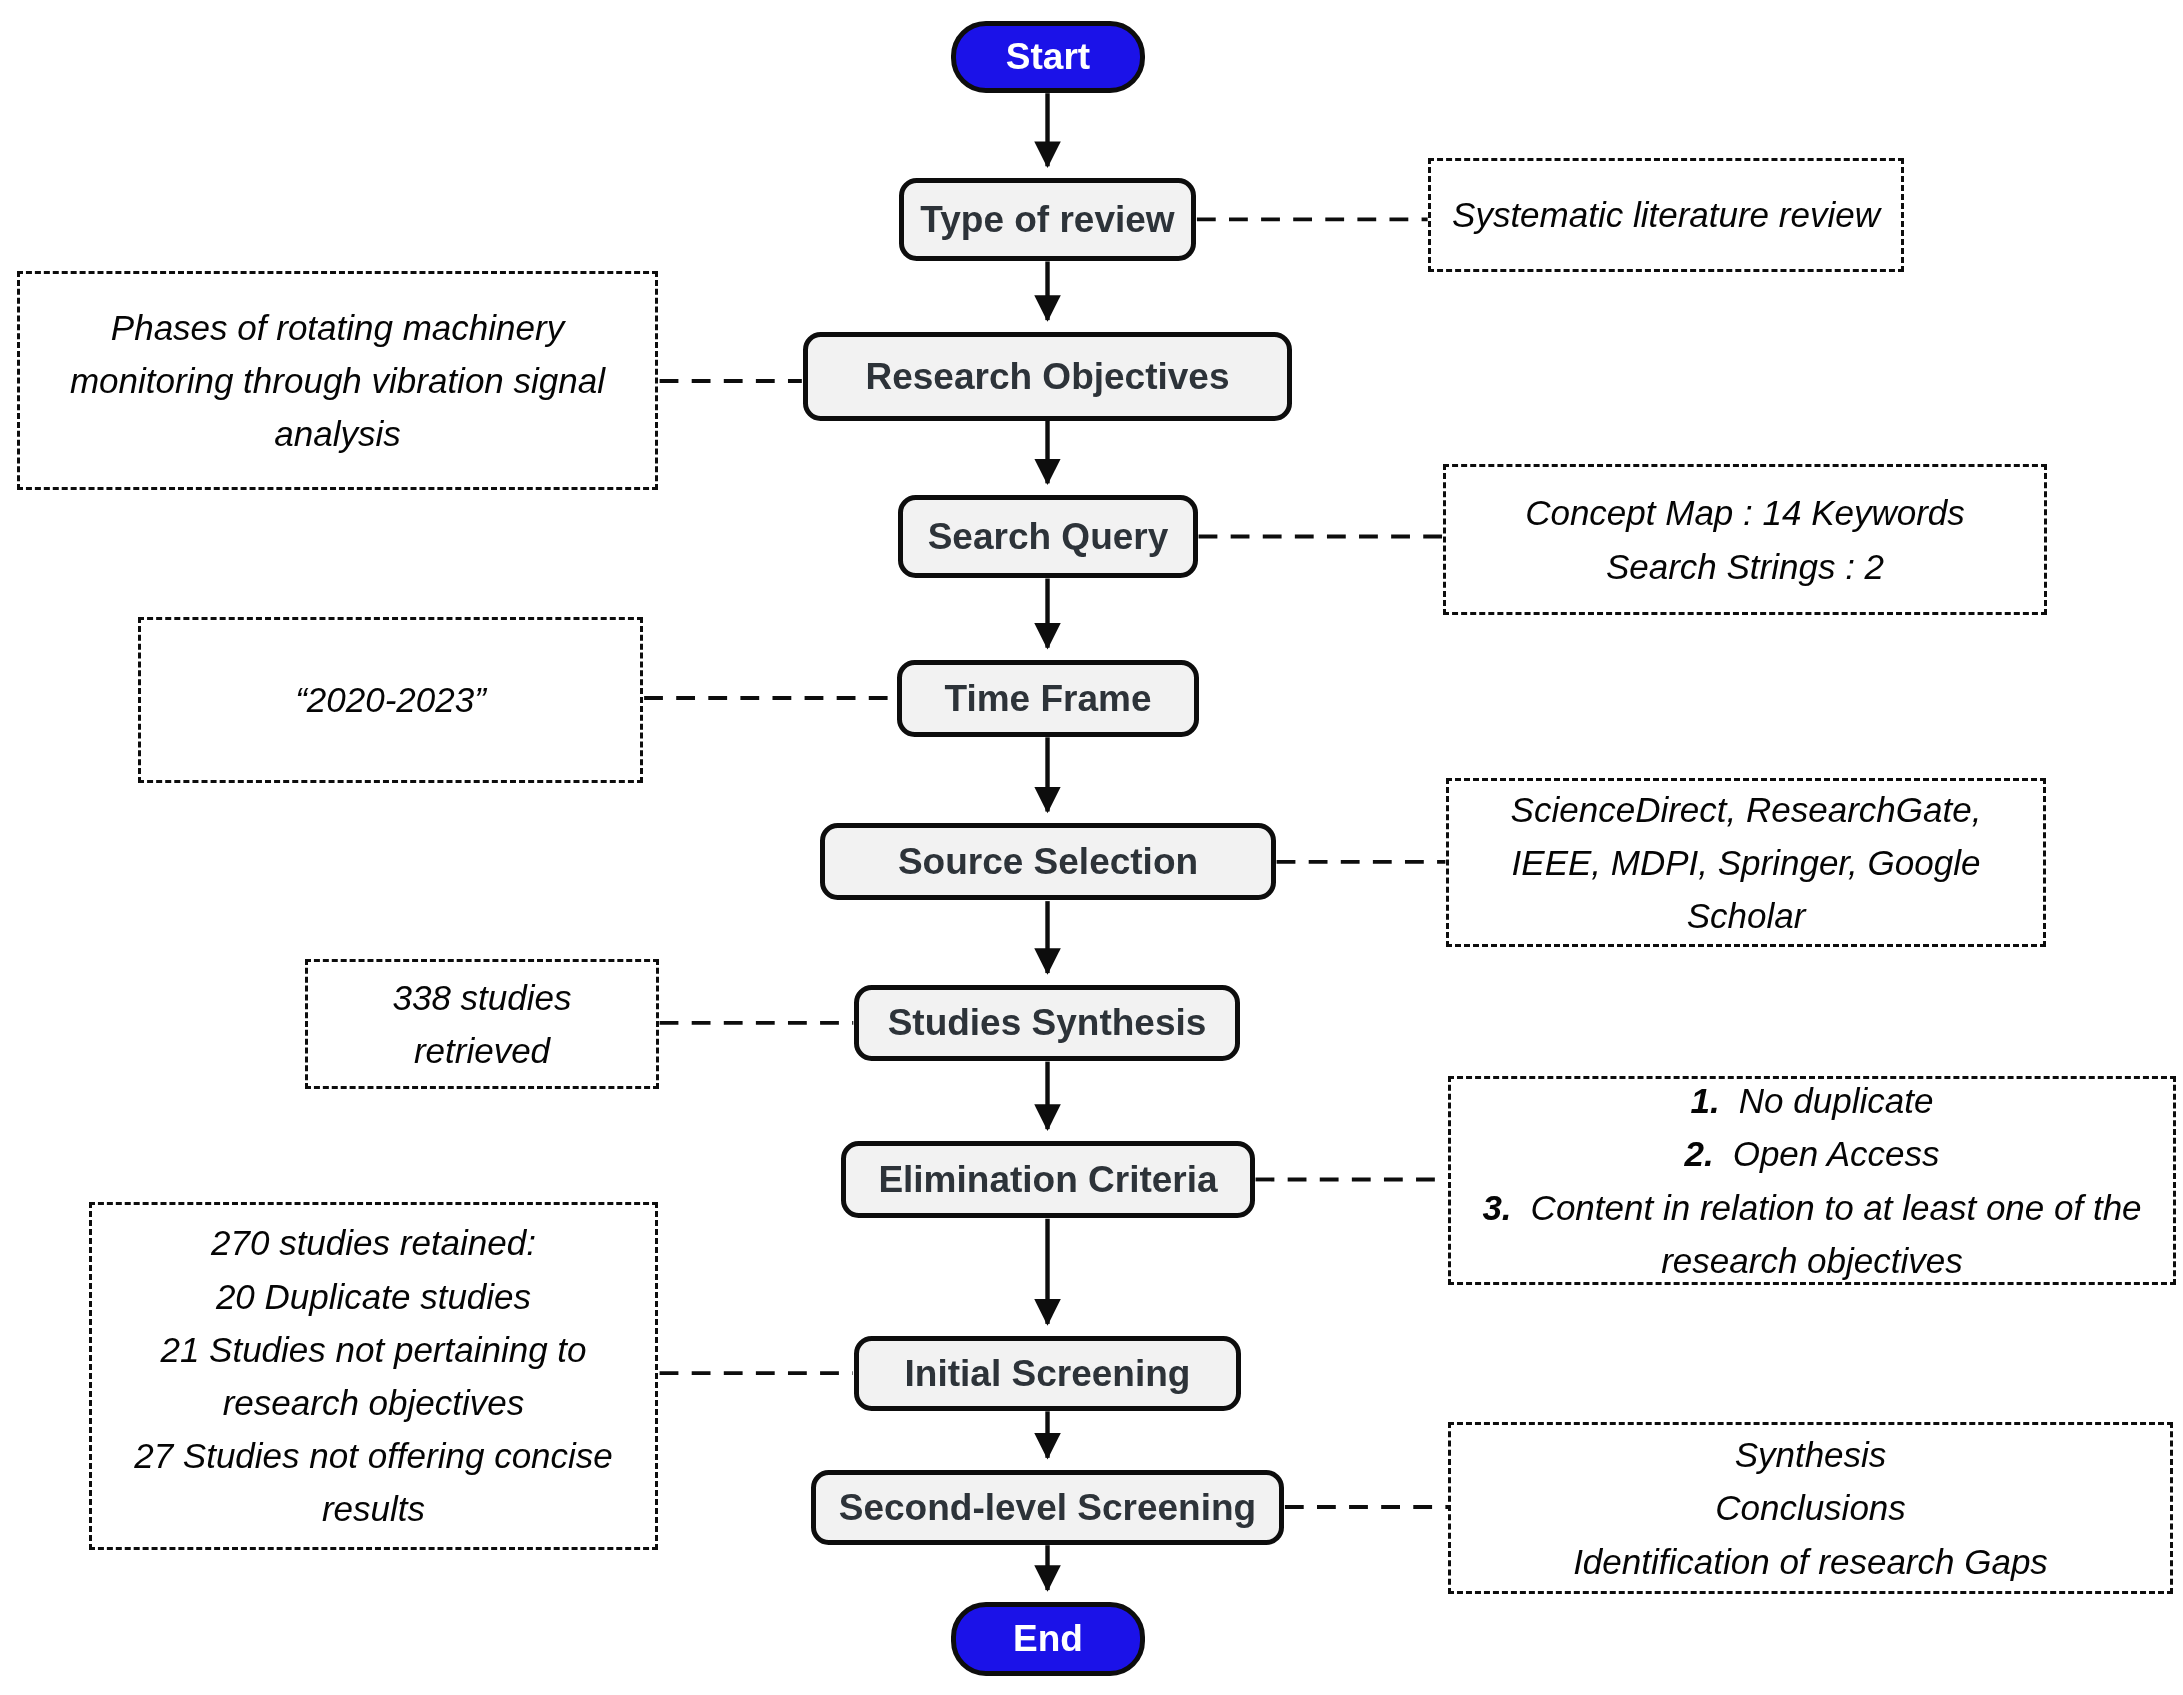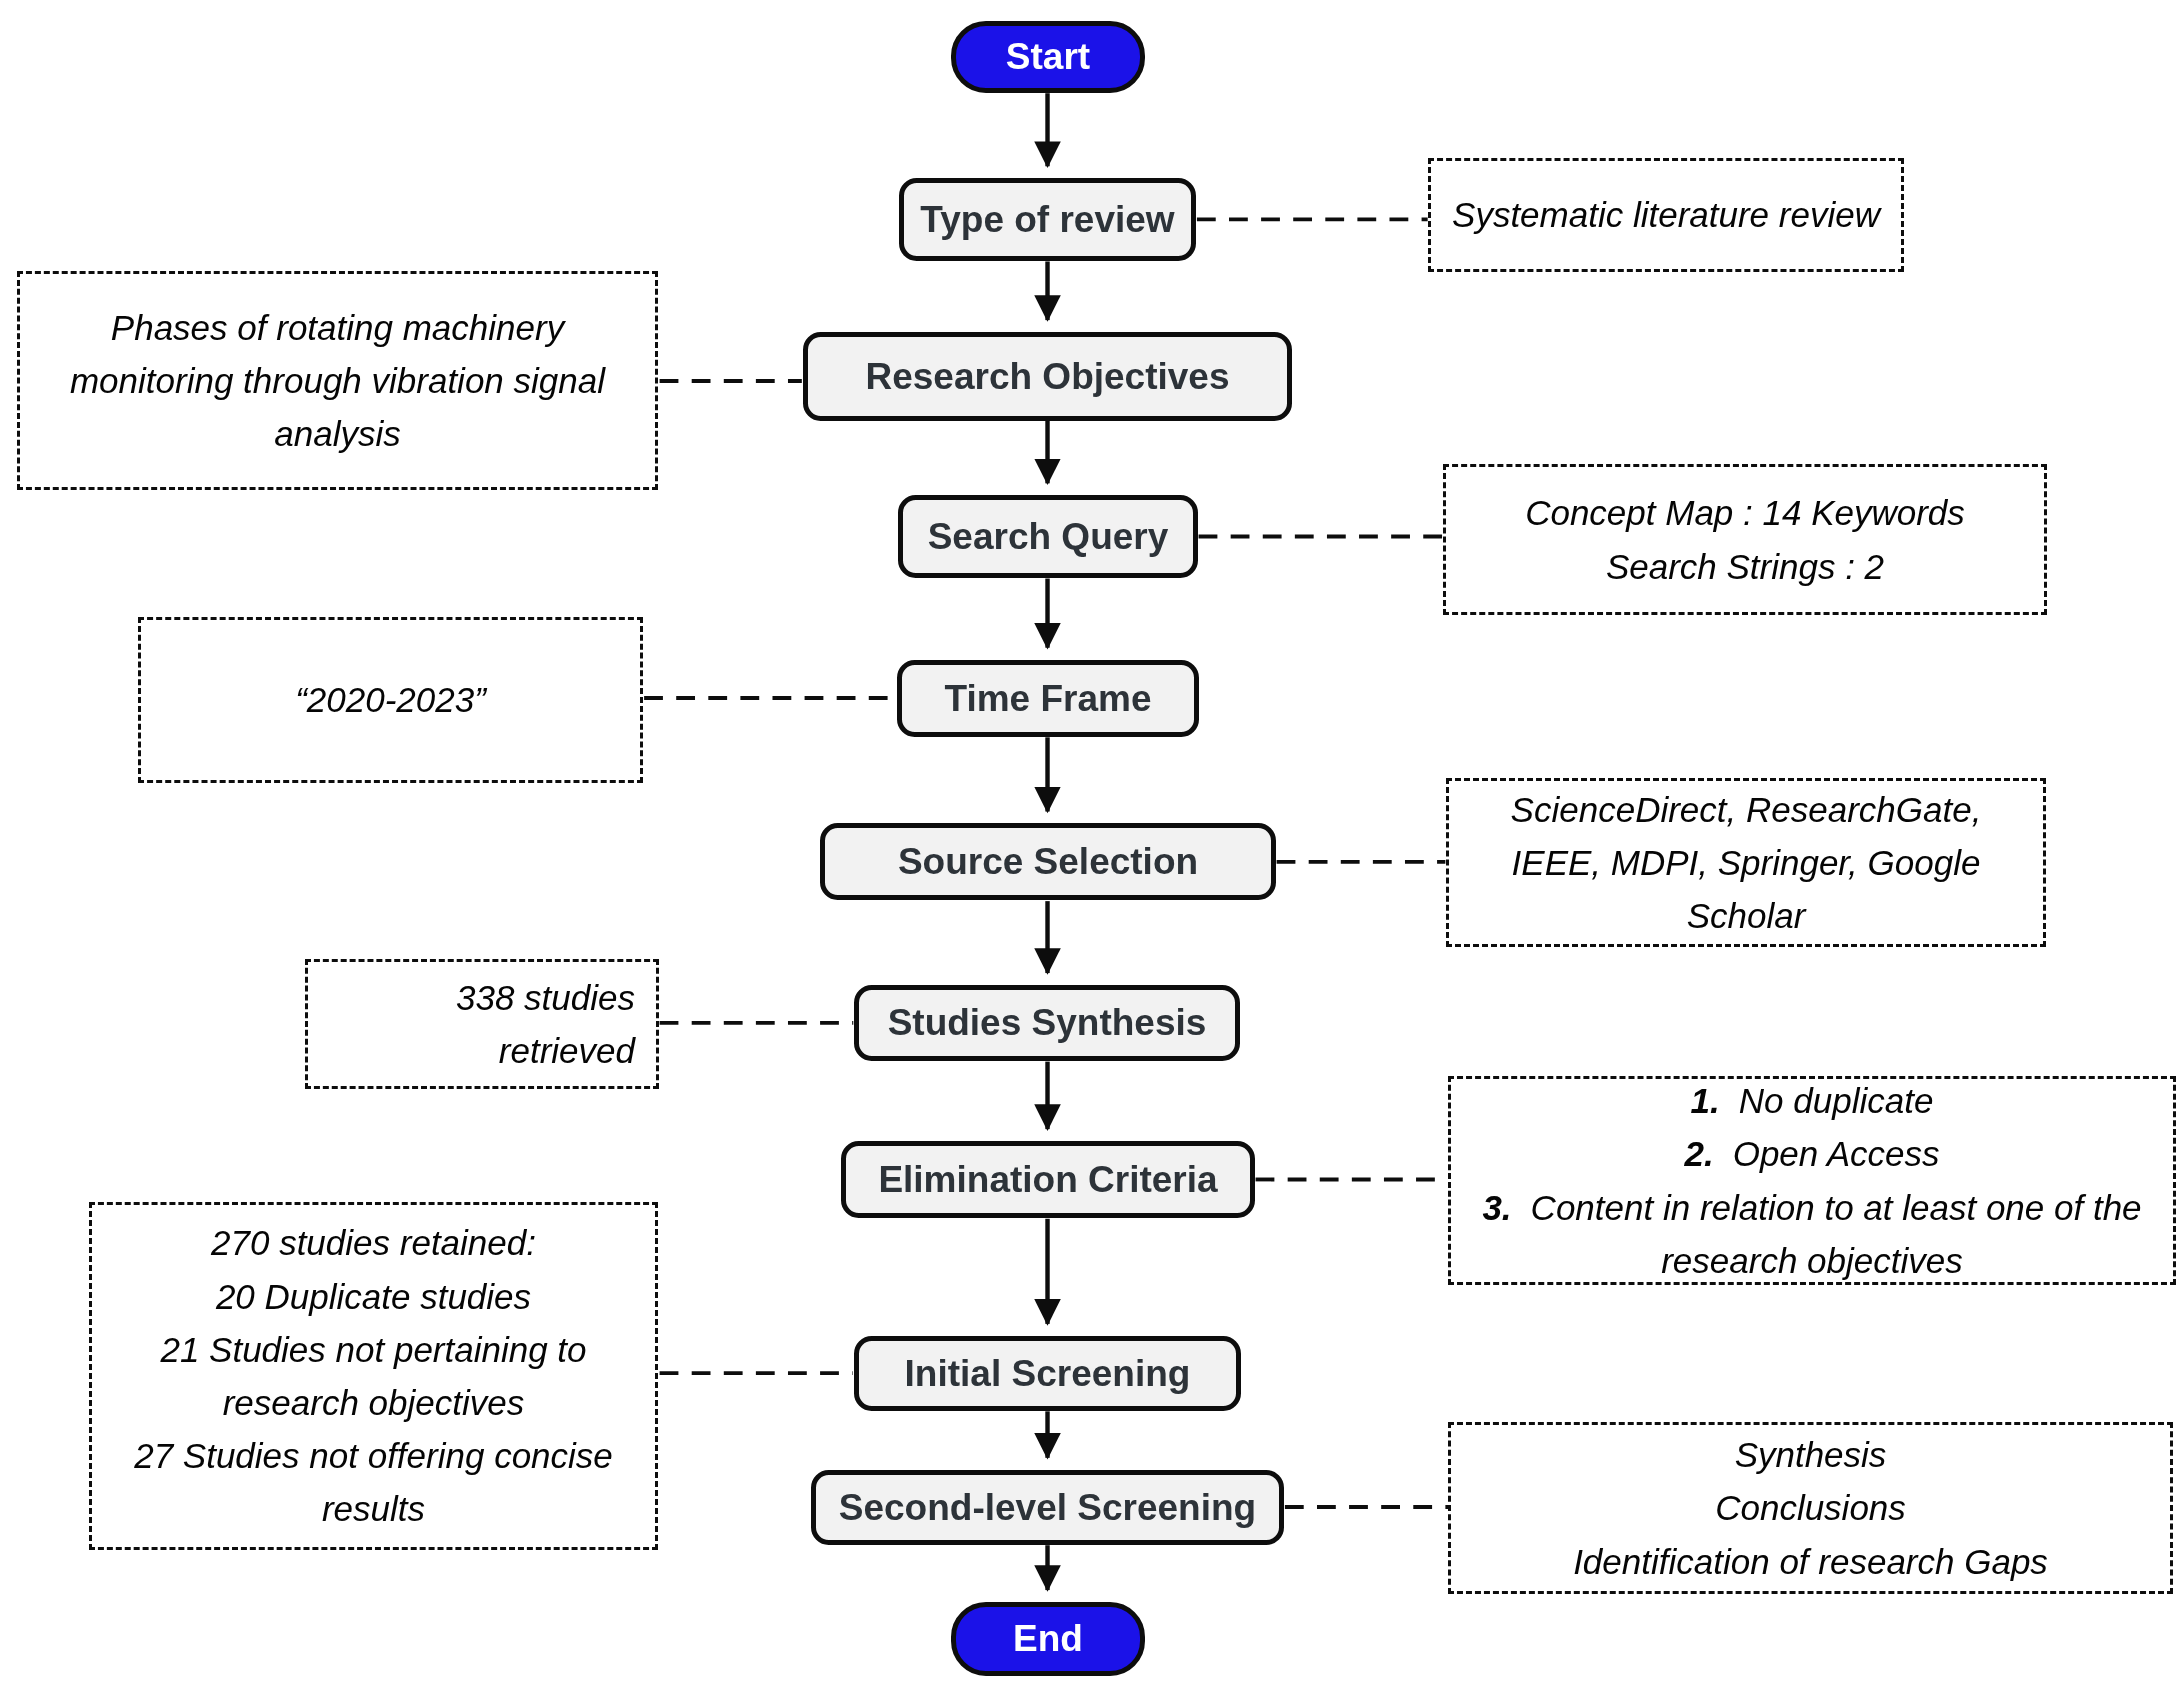--- a/index.html
+++ b/index.html
@@ -106,21 +106,21 @@
   </div>
 
   <div class="note" style="left:138px;top:617px;width:505px;height:166px;">
     <div class="line">“2020-2023”</div>
   </div>
 
   <div class="note" style="left:1446px;top:778px;width:600px;height:169px;">
     <div class="line">ScienceDirect, ResearchGate, IEEE, MDPI, Springer, Google Scholar</div>
   </div>
 
-  <div class="note" style="left:305px;top:959px;width:354px;height:130px;text-align:right;">
+  <div class="note" style="left:305px;top:959px;width:354px;height:130px;">
     <div class="line">338 studies retrieved</div>
   </div>
 
   <div class="note" style="left:1448px;top:1076px;width:728px;height:209px;">
     <div class="line">
       <span class="num">1.</span><span>No duplicate</span>
     </div>
     <div class="line">
       <span class="num">2.</span><span>Open Access</span>
     </div>

